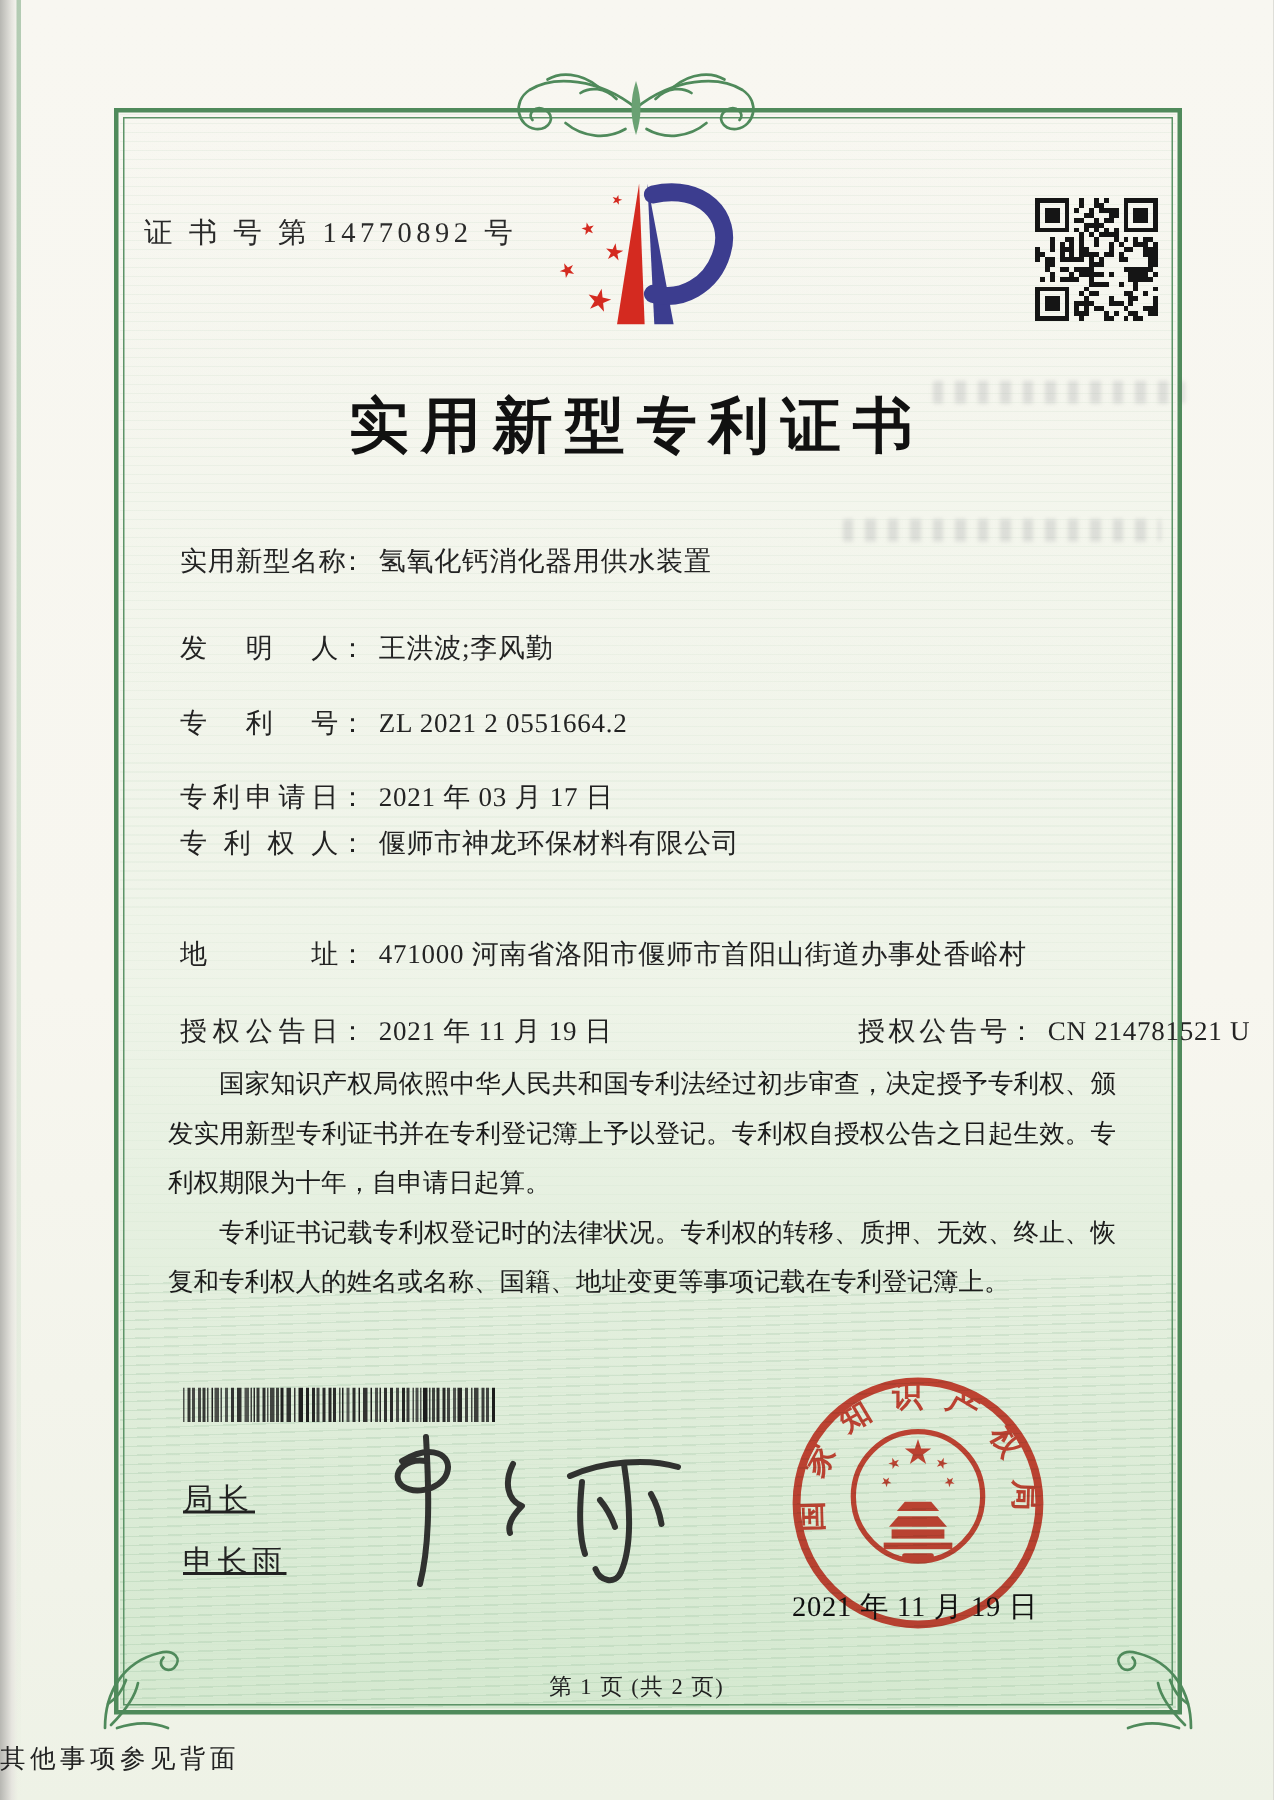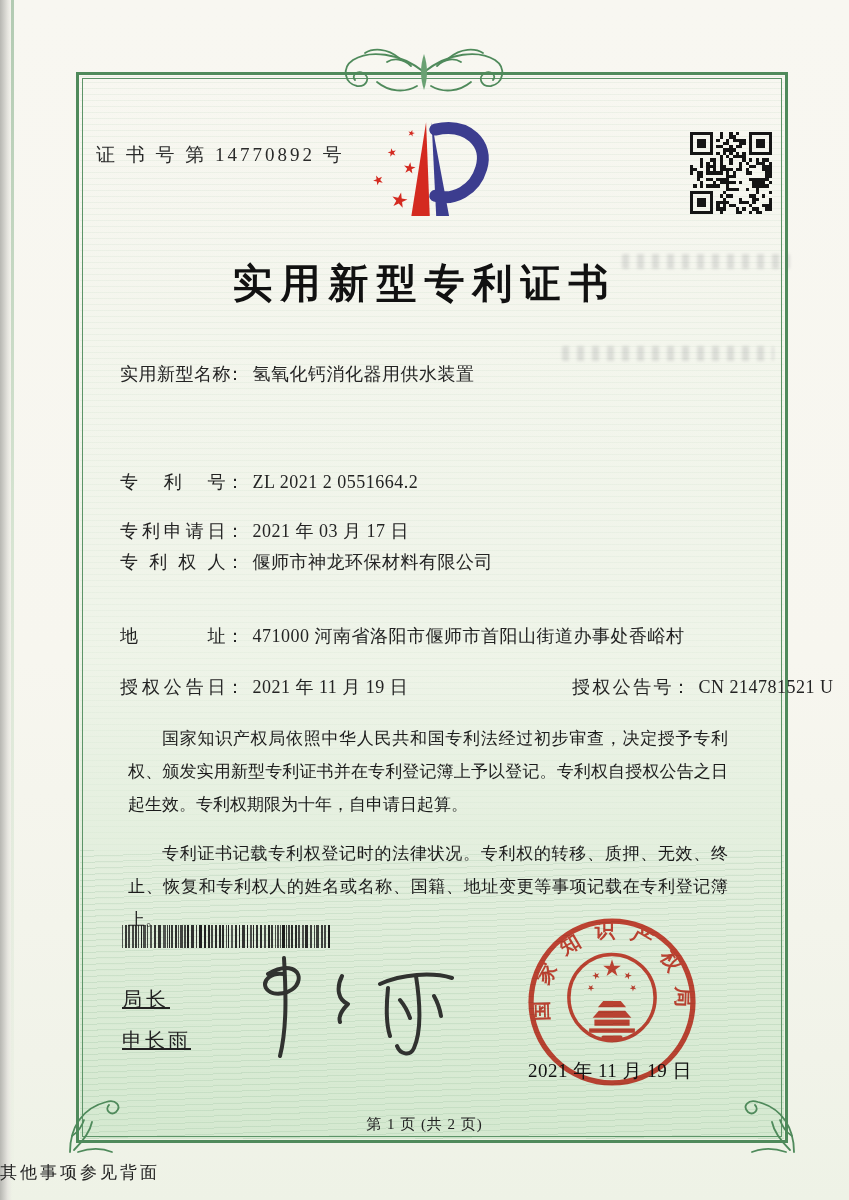--- a/index.html
+++ b/index.html
@@ -31,21 +31,21 @@
   .logo{position:absolute;left:358px;top:114px;z-index:4;}
   .qr{position:absolute;left:690px;top:132px;z-index:4;}
   .title{position:absolute;left:0;right:0;top:256px;text-align:center;font-size:40px;
     font-weight:700;letter-spacing:8px;color:#111;z-index:4;font-family:Liberation Mono, monospace;}
   .row{position:absolute;left:120px;font-size:18px;letter-spacing:.5px;white-space:nowrap;color:#232323;z-index:4;}
   .f-label{display:inline-block;width:106px;text-align:justify;text-align-last:justify;}
   .f-colon{display:inline-block;margin-right:8px;}
   .grant-no{position:absolute;left:452px;top:0;}
   .grant-no .f-label{width:100px;}
   .paras{position:absolute;left:112px;top:706px;width:632px;z-index:4;}
-  .paras p{margin:16px;font-size:17px;line-height:33px;text-align:justify;text-indent:2em;color:#1b1b1b;}
+  .paras p{margin:0;font-size:17px;line-height:33px;text-align:justify;text-indent:2em;color:#1b1b1b;}
   .barcode{position:absolute;left:122px;top:925px;z-index:4;}
   .director{position:absolute;left:122px;top:986px;z-index:4;font-size:20px;letter-spacing:4px;color:#222;text-decoration:underline;}
   .director .name{margin-top:14px;letter-spacing:3px;}
   .signature{position:absolute;left:250px;top:948px;z-index:5;}
   .seal{position:absolute;left:524px;top:914px;z-index:6;mix-blend-mode:multiply;opacity:.93;}
   .seal-date{position:absolute;left:528px;top:1058px;font-size:19px;color:#101010;z-index:7;letter-spacing:.5px;}
   .pagenum{position:absolute;left:0;right:0;top:1115px;text-align:center;font-size:15px;letter-spacing:1px;color:#222;z-index:4;}
   .backnote{position:absolute;left:0;right:0;top:1161px;text-align:left;font-size:17px;letter-spacing:3px;color:#222;z-index:4;}
   .smudge{position:absolute;z-index:3;filter:blur(1.5px);border-radius:2px;
     background:repeating-linear-gradient(90deg,rgba(100,100,112,.16) 0 7px,rgba(0,0,0,0) 7px 15px);}
@@ -420,20 +420,23 @@
       <rect x="18" y="24" width="1" height="1" fill="#151515"></rect>
       <rect x="20" y="24" width="1" height="1" fill="#151515"></rect>
       <rect x="21" y="24" width="1" height="1" fill="#151515"></rect>
     </svg>
 
   <div class="title">实用新型专利证书</div>
 
   <div class="row" style="top:362px">
     <span class="f-label">实用新型名称</span><span class="f-colon">：</span><span>氢氧化钙消化器用供水装置</span>
   </div>
+  <div class="row" style="top:420px">
+    <span class="f-label">发明人</span><span class="f-colon">：</span><span>王洪波;李风勤</span>
+  </div>
   <div class="row" style="top:470px">
     <span class="f-label">专利号</span><span class="f-colon">：</span><span>ZL 2021 2 0551664.2</span>
   </div>
   <div class="row" style="top:519px">
     <span class="f-label">专利申请日</span><span class="f-colon">：</span><span>2021 年 03 月 17 日</span>
   </div>
   <div class="row" style="top:550px">
     <span class="f-label">专利权人</span><span class="f-colon">：</span><span>偃师市神龙环保材料有限公司</span>
   </div>
   <div class="row" style="top:624px">

